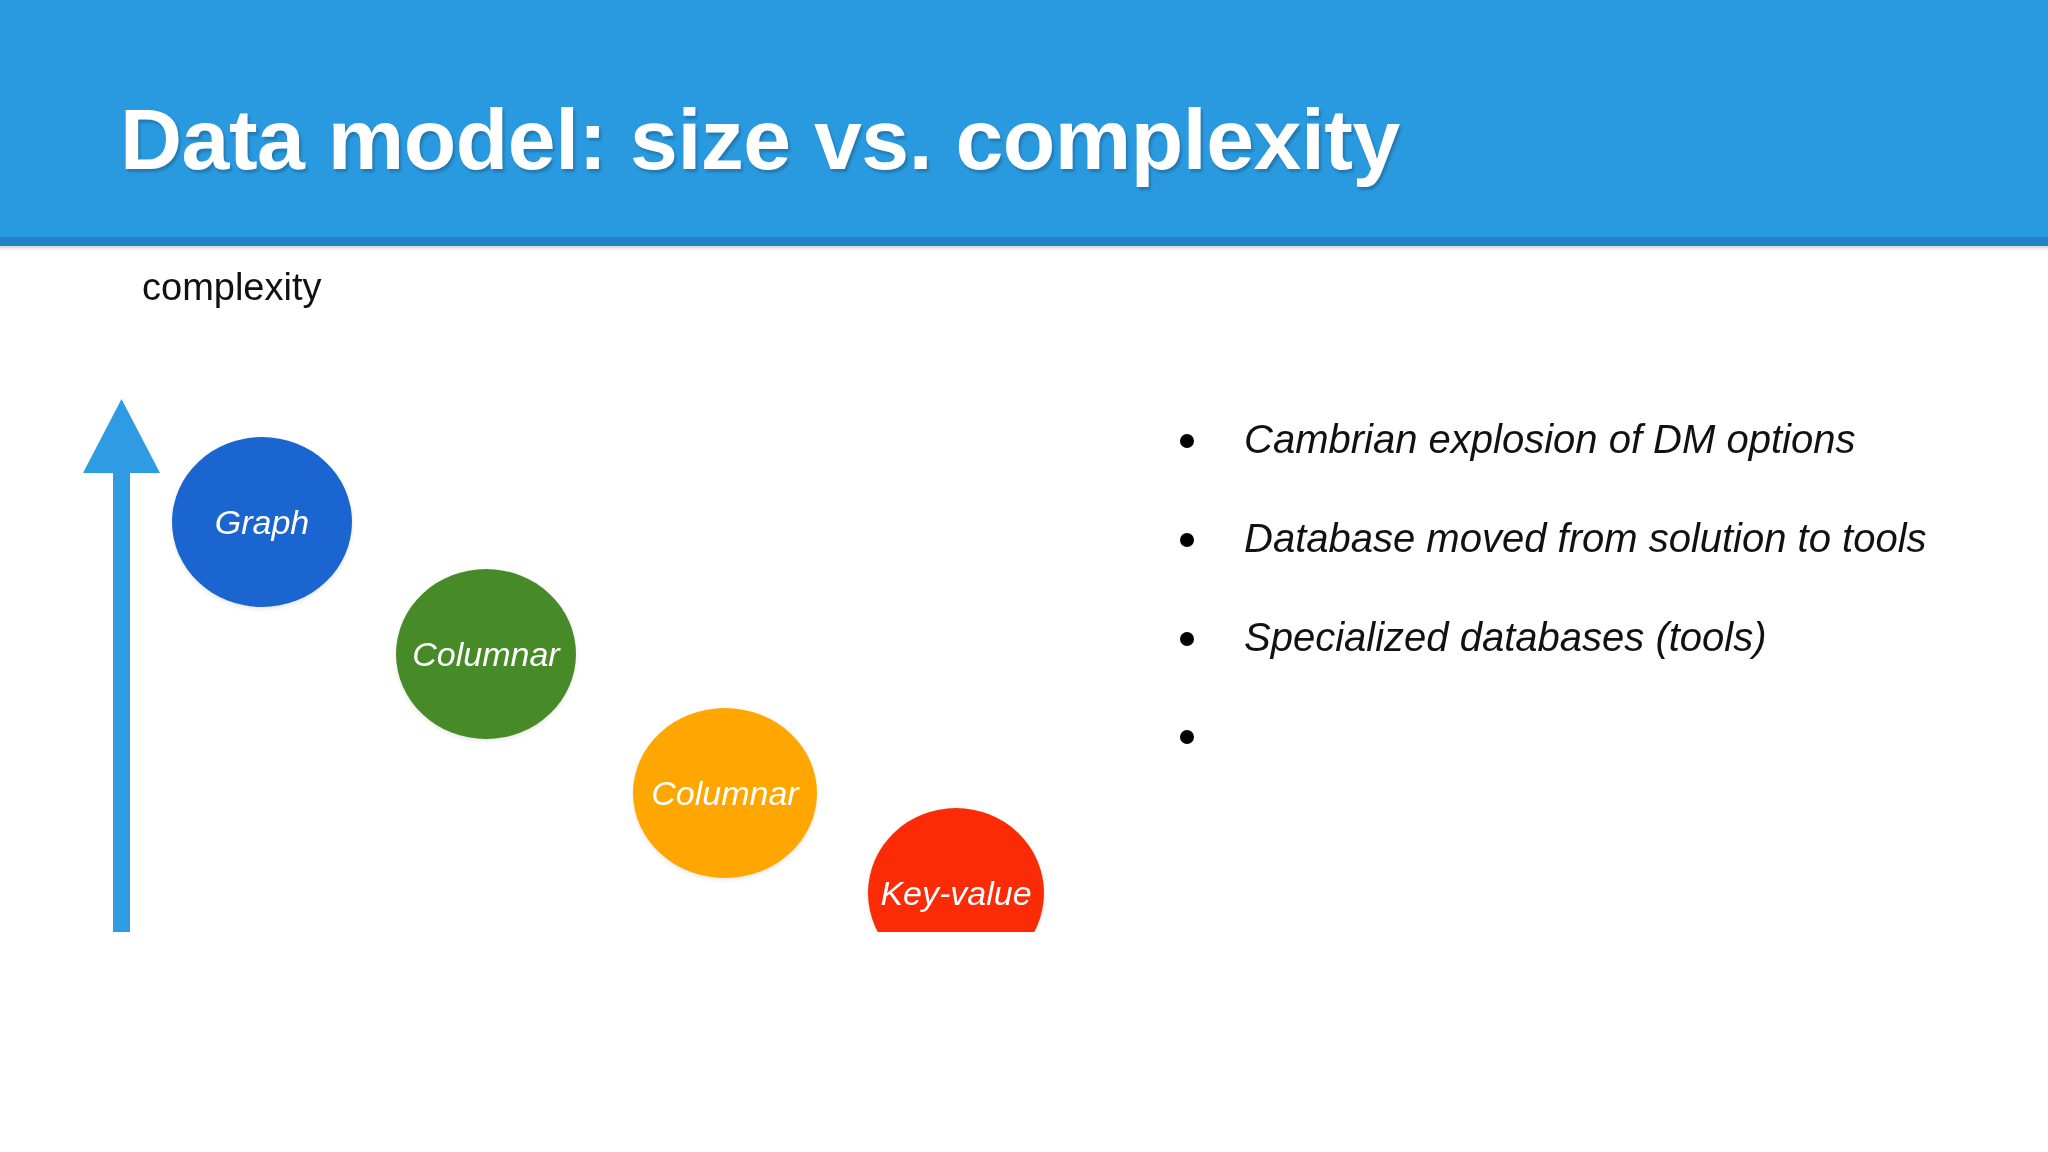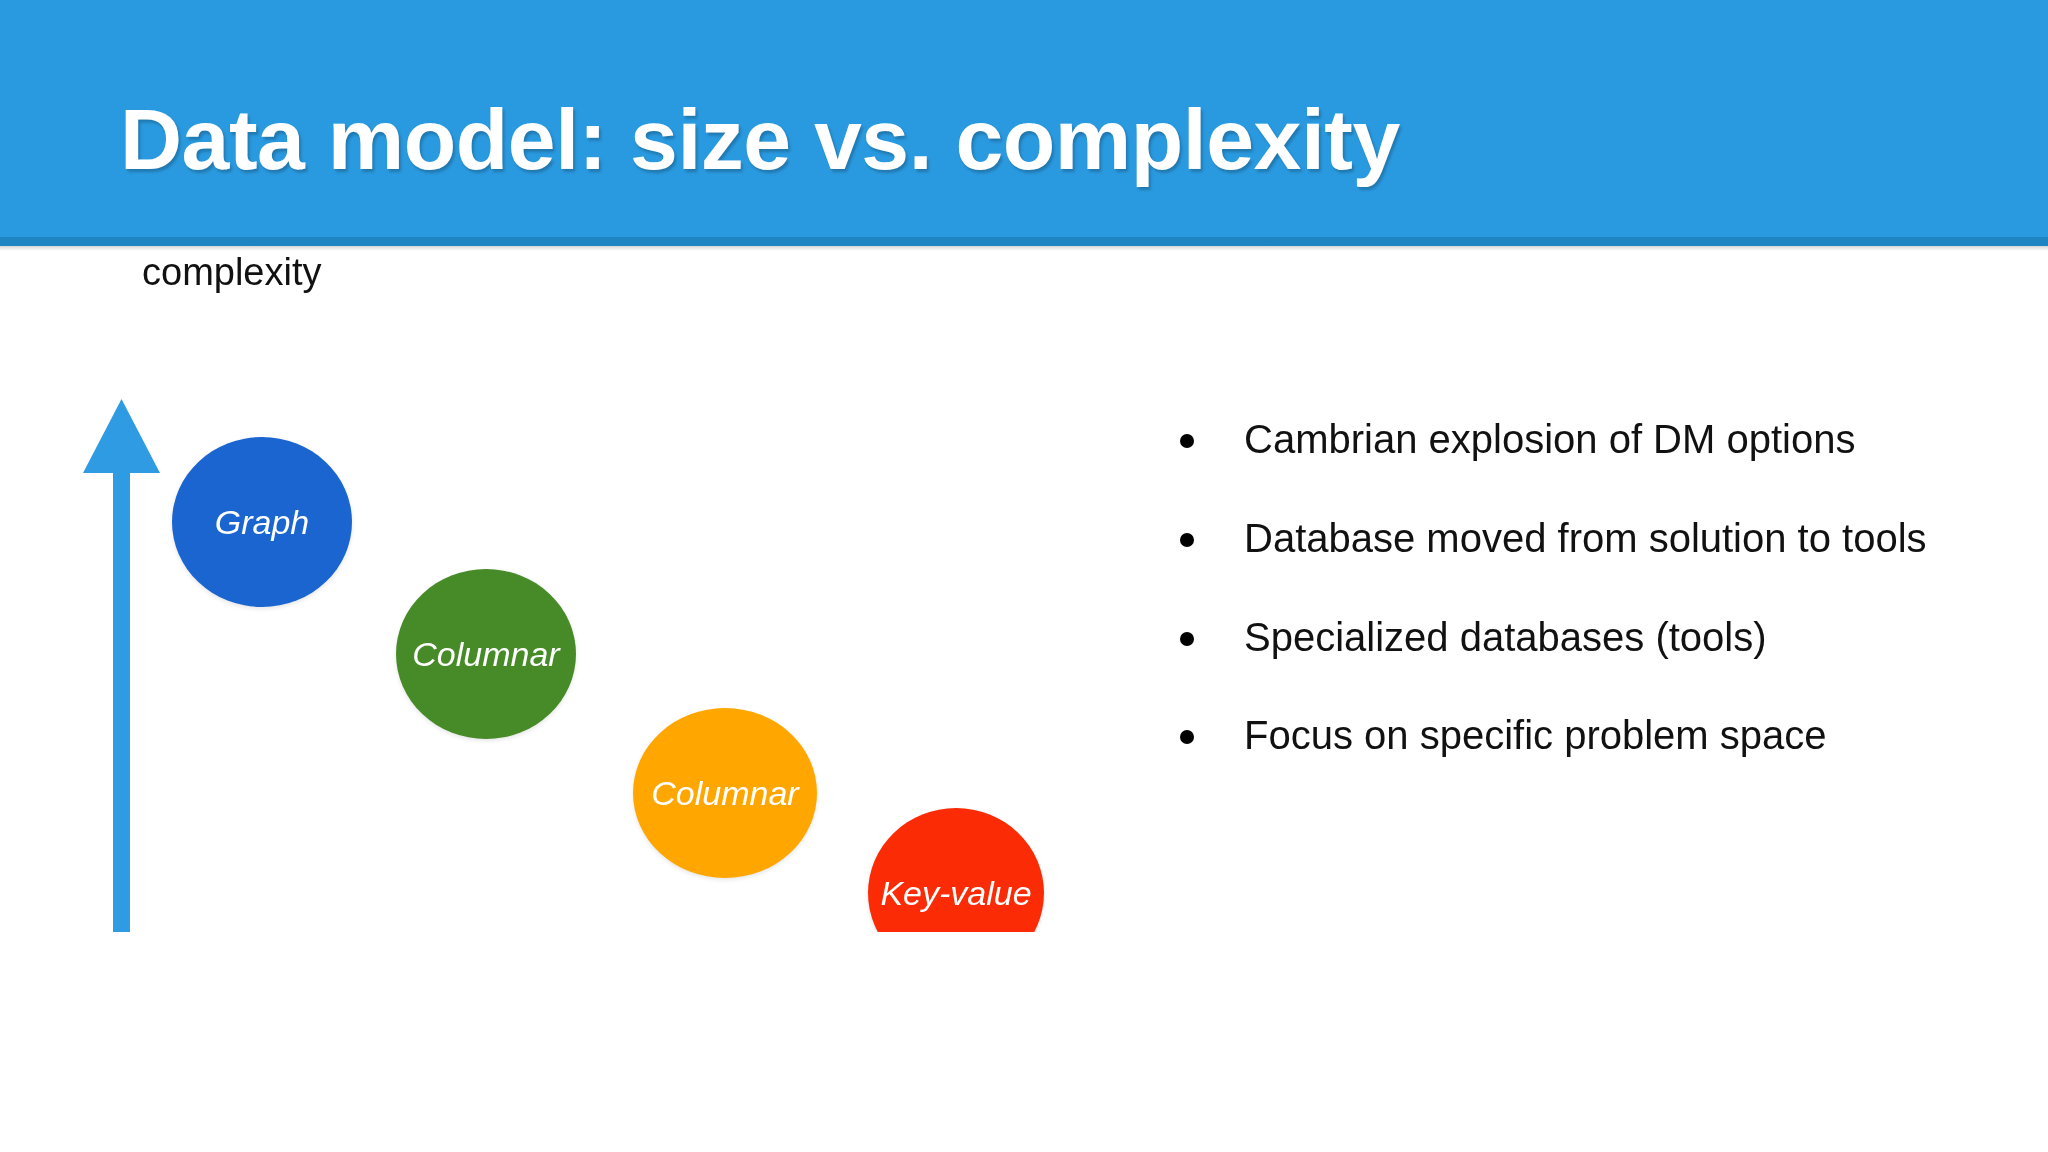--- a/index.html
+++ b/index.html
@@ -70,21 +70,21 @@
     position: absolute;
     left: 0;
     top: 0;
   }
   .axis-label {
     position: absolute;
     font-size: 38px;
     color: #111111;
     white-space: nowrap;
   }
-  #y-axis-label { left: 142px; top: 0; }
+  #y-axis-label { left: 142px; top: 15px; }
   #x-axis-label { left: 1069px; top: 852px; }
 
   
   .bubble {
     position: absolute;
     border-radius: 50%;
     display: flex;
     align-items: center;
     justify-content: center;
     color: #ffffff;
@@ -132,20 +132,21 @@
     border-radius: 50%;
     background: #000000;
     margin-top: 19px;
     margin-right: 50px;
   }
   .bullet-text {
     font-size: 40px;
     color: #111111;
     line-height: 1.22;
     white-space: nowrap;
+    font-style: italic;
   }
 
   
   #logo {
     position: absolute;
     left: 1856px;
     top: 968px;
     width: 180px;
     height: 170px;
   }
@@ -200,21 +201,20 @@
     <div class="bullet-row">
       <span class="bullet-dot"></span>
       <span class="bullet-text">Database moved from solution to tools</span>
     </div>
     <div class="bullet-row">
       <span class="bullet-dot"></span>
       <span class="bullet-text">Specialized databases (tools)</span>
     </div>
     <div class="bullet-row">
       <span class="bullet-dot"></span>
-      <span class="bullet-text">Focus on specific problem space</span>
     </div>
   </div>
 
   <svg id="logo" viewBox="0 0 180 170">
     <defs>
       <radialGradient id="gBlue" cx="38%" cy="32%" r="78%">
         <stop offset="0%" stop-color="#4E8BE0"></stop>
         <stop offset="55%" stop-color="#2568C8"></stop>
         <stop offset="100%" stop-color="#14429B"></stop>
       </radialGradient>

